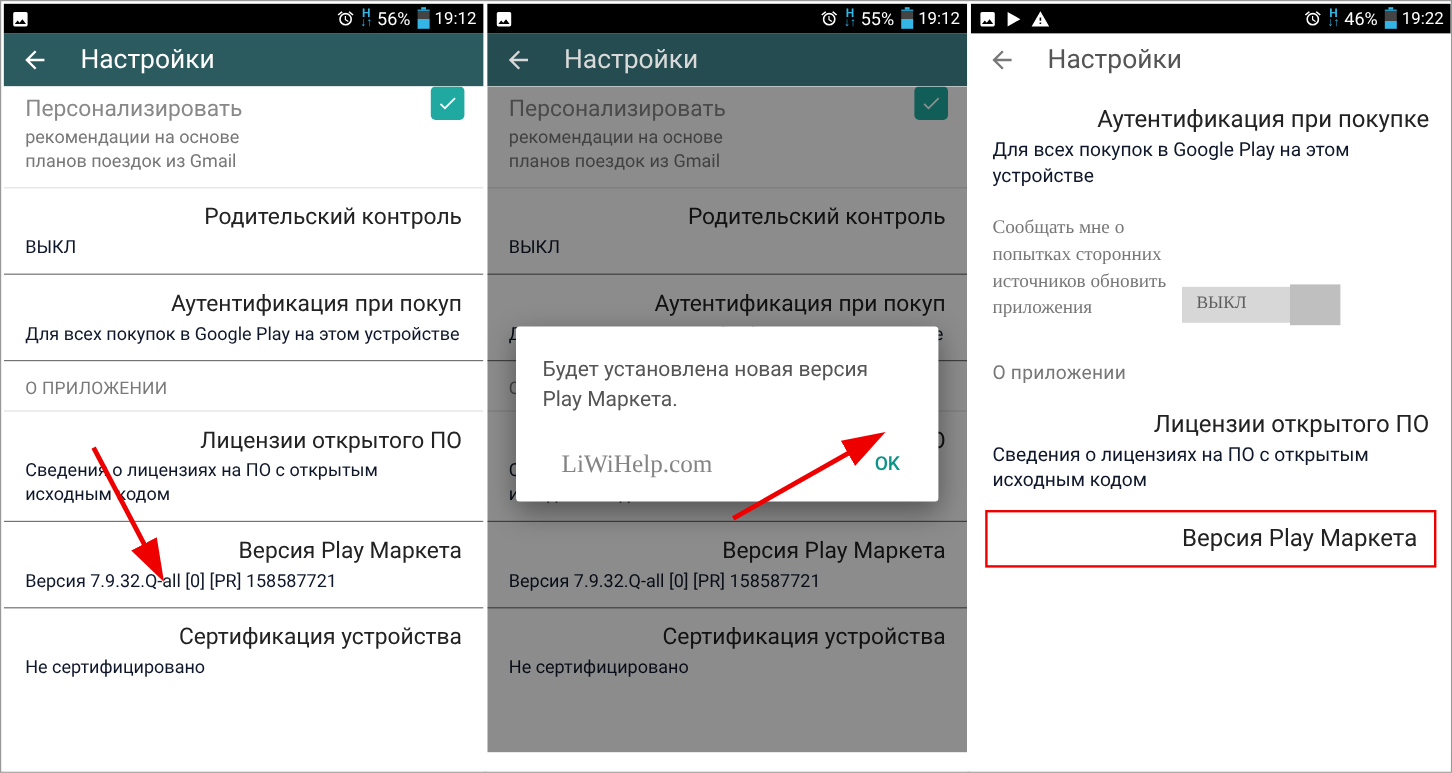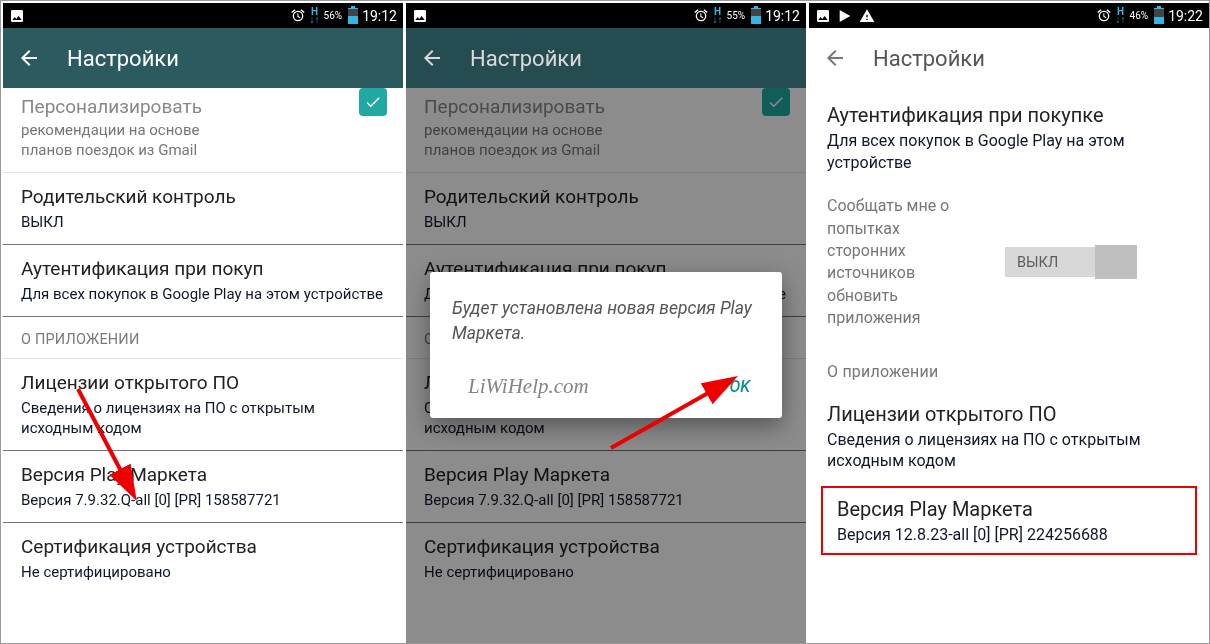--- a/index.html
+++ b/index.html
@@ -30,55 +30,55 @@
     background: #000;
     color: #fff;
     display: flex;
     align-items: center;
     font-size: 13px;
     padding: 0 6px;
   }
   .sb-left { display: flex; gap: 6px; align-items: center; }
   .sb-right { margin-left: auto; display: flex; gap: 4px; align-items: center; }
   .sb-icon { width: 16px; height: 16px; fill: #fff; display: inline-block; }
-  .battery-pct { color: #fff; font-size: 10px; }
+  .battery-pct { color: #fff; font-size: 15px; }
   .clock { font-size: 14px; margin-left: 0; }
   .signal-h { color:#33b5e5; font-size:10px; font-weight:bold; line-height:8px; }
   .battery-body {
     width: 10px; height: 16px; background:#33b5e5; border-top:1px solid #33b5e5;
     position:relative; margin-left:2px;
   }
   .battery-body::before {
     content:""; position:absolute; top:-3px; left:3px; width:4px; height:2px; background:#33b5e5;
   }
   .battery-body.partial { background:linear-gradient(to top,#33b5e5 55%, #444 55%); }
   .battery-body.partial2 { background:linear-gradient(to top,#33b5e5 46%, #444 46%); }
 
   
   .appbar {
-    height: 60px;
+    height: 44px;
     background: #2b5a5f;
     color: #fff;
     display: flex;
     align-items: center;
     padding: 0 14px;
   }
   .appbar.light {
     background: #fff;
     color: #5a5a5a;
     border-bottom: none;
   }
   .back-arrow { width: 24px; height: 24px; fill: currentColor; margin-right: 26px; cursor:pointer; }
   .appbar-title { font-size: 22px; font-weight: 400; }
 
   
   .content { padding: 0; background:#fff; height: calc(100% - 85px); overflow:hidden; position:relative; }
   .row { padding: 12px 18px; border-bottom: 1px solid #737373; }
   .row.noborder { border-bottom: none; }
-  .row-title { font-size: 19px; color:#222; line-height:1.3; margin-bottom: 2px; }
+  .row-title { font-size: 19px; color:#222; line-height:1.3; margin-bottom: 2px; text-align: right; }
   .row-sub { font-size: 15px; color:#0f172a; line-height:1.35; }
   .section-header { font-size: 14.5px; color:#7a7a7a; padding: 14px 18px 10px; letter-spacing:.2px; border-bottom:1px solid #e2e2e2;}
   .section-header.light { font-size:16px; color:#777; border-bottom:none; padding:16px 18px 8px;}
 
   .trunc-top {
     padding: 6px 18px 12px; border-bottom:1px solid #e2e2e2;
     font-size:15px; color:#777; line-height:1.35;
     position:relative;
   }
   .trunc-top .cut-title { color:#888; font-size:19px; margin-bottom:0; }
@@ -90,21 +90,21 @@
   .checkbox-teal svg { width:18px; height:18px; fill:#fff; }
 
   
   .phone.right .appbar { background:#fff; color:#666; }
   .phone.right .appbar-title { color:#555; font-size:22px; }
   .phone.right .row { border-bottom:none; }
   .phone.right .row-title { font-size:20px; color:#222; }
   .phone.right .row-sub { font-size:16px; }
   .red-box { border:2px solid #e00; padding:8px 14px; margin:2px 12px 0; }
 
-  .switch-row { display:flex; align-items:center; gap:28px; padding:10px 18px 16px; }
+  .switch-row { display:flex; align-items:flex-end; gap:8px; padding:10px 18px 16px;font-family:Liberation Serif, serif; }
   .switch-row .txt { flex:0 0 150px; font-size:16px; color:#777; line-height:1.4; }
   .switch-off {
     width:130px; height:30px; background:#d7d7d7; position:relative;
     display:flex; align-items:center; padding-left:12px; font-size:14.5px; color:#5e5e5e;
     cursor:pointer;
   }
   .switch-off::after {
     content:""; position:absolute; right:-2px; top:-2px; width:42px; height:34px;
     background:#bfbfbf;
   }
@@ -268,21 +268,21 @@
       <div class="row-title">Версия Play Маркета</div>
       <div class="row-sub">Версия 7.9.32.Q-all [0] [PR] 158587721</div>
     </div>
     <div class="row noborder">
       <div class="row-title">Сертификация устройства</div>
       <div class="row-sub">Не сертифицировано</div>
     </div>
 
     <div class="scrim" style="top:0;"></div>
 
-    <div class="dialog" style="top:184px;font-style:italic;">
+    <div class="dialog" style="top:200px;">
       <div class="dialog-text">Будет установлена новая версия Play Маркета.</div>
       <div class="dialog-actions">
         <span class="watermark">LiWiHelp.com</span>
         <span class="ok-btn">OK</span>
       </div>
     </div>
 
     <svg class="annot-svg" style="left:200px; top:280px;" width="160" height="90">
       <defs>
           <marker id="ah2" markerWidth="10" markerHeight="10" refX="7" refY="3" orient="auto">
@@ -343,16 +343,15 @@
 
     <div class="section-header light">О приложении</div>
 
     <div class="row">
       <div class="row-title">Лицензии открытого ПО</div>
       <div class="row-sub">Сведения о лицензиях на ПО с открытым исходным кодом</div>
     </div>
 
     <div class="red-box">
       <div class="row-title">Версия Play Маркета</div>
-      <div class="row-sub">Версия 12.8.23-all [0] [PR] 224256688</div>
     </div>
   </div>
 </div>
 
 </body></html>

